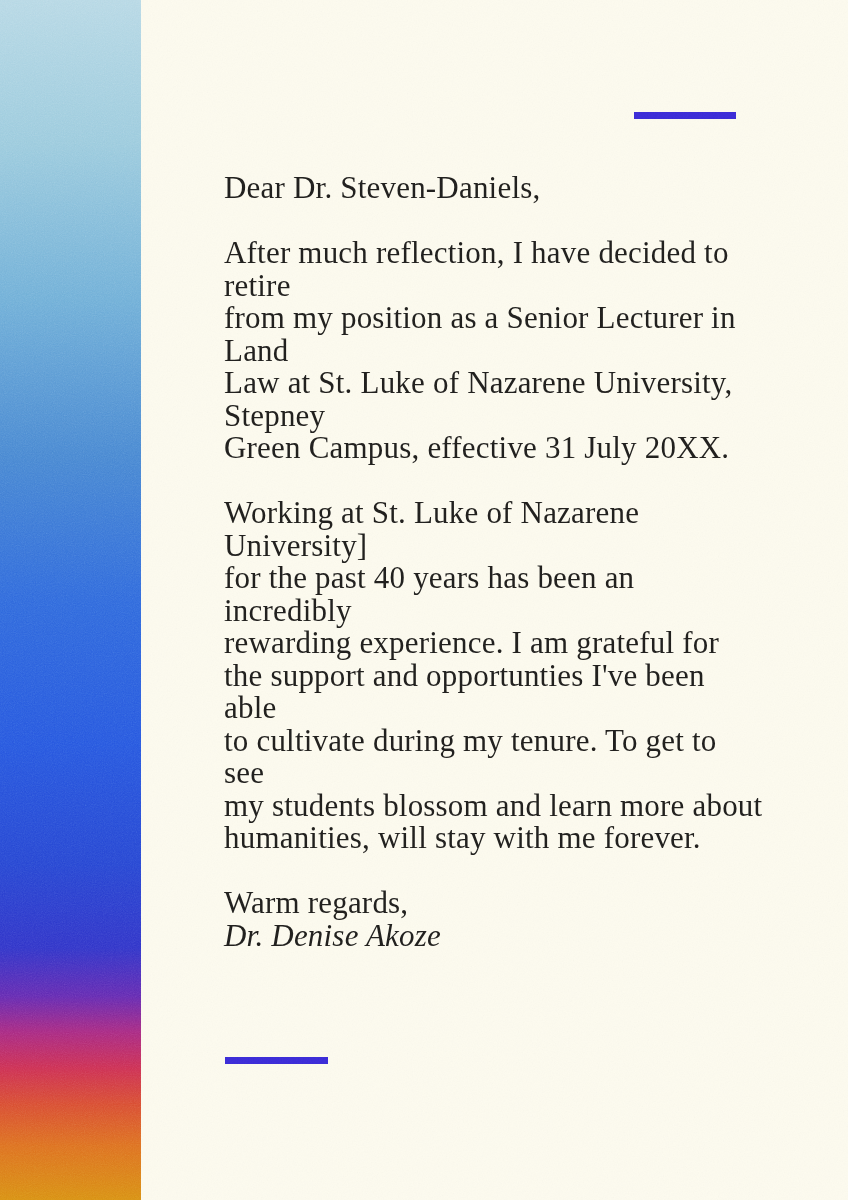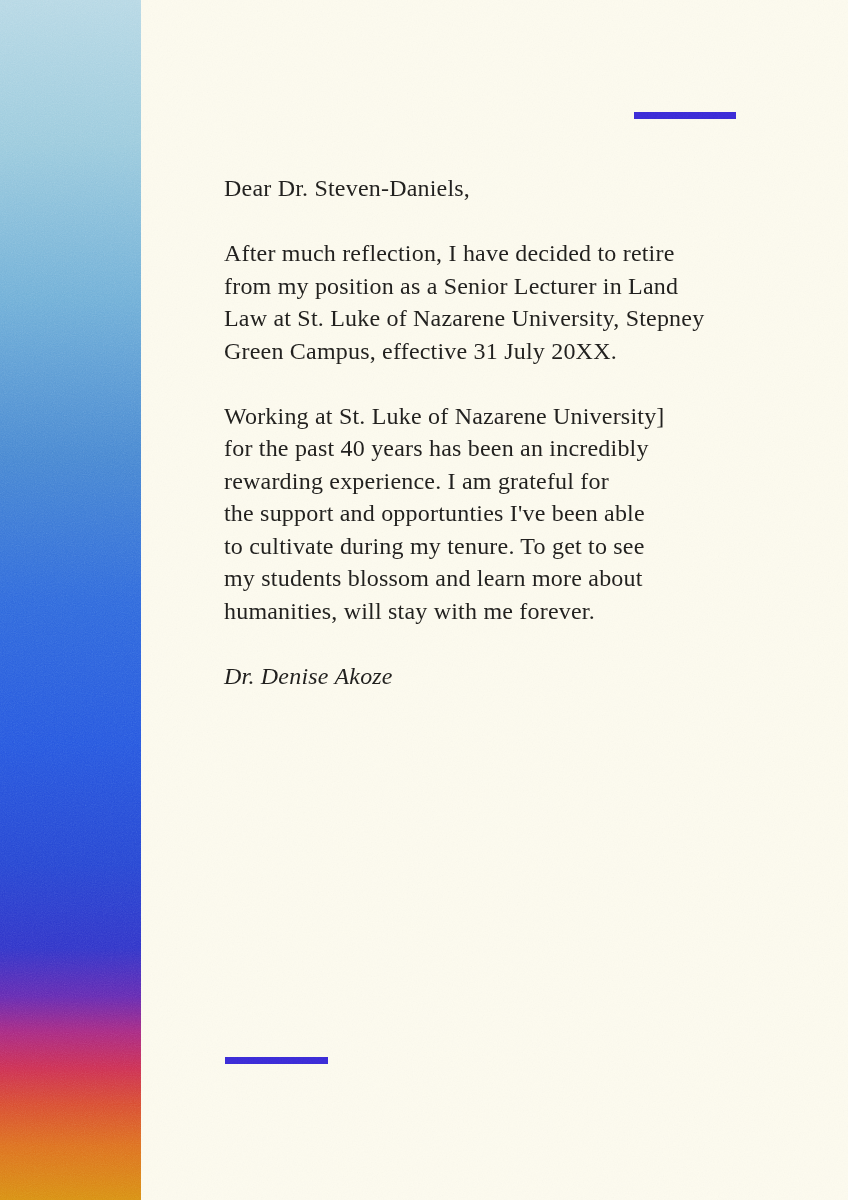--- a/index.html
+++ b/index.html
@@ -48,21 +48,21 @@
   .rule-bottom {
     left: 225px;
     top: 1057px;
     width: 103px;
   }
   .letter {
     position: absolute;
     left: 224px;
     top: 172px;
     width: 540px;
-    font-size: 24px;
+    font-size: 31px;
     line-height: 32.5px;
     color: #1e1d1b;
     letter-spacing: 0.2px;
   }
   .letter p {
     margin: 0 0 32.5px 0;
     white-space: pre-line;
   }
   .letter p.signoff {
     margin-bottom: 0;
@@ -93,20 +93,21 @@
 from my position as a Senior Lecturer in Land
 Law at St. Luke of Nazarene University, Stepney
 Green Campus, effective 31 July 20XX.</p>
   <p>Working at St. Luke of Nazarene University]
 for the past 40 years has been an incredibly
 rewarding experience. I am grateful for
 the support and opportunties I've been able
 to cultivate during my tenure. To get to see
 my students blossom and learn more about
 humanities, will stay with me forever.</p>
+  <p class="signoff">Warm regards,</p>
   <p class="signature">Dr. Denise Akoze</p>
 </div>
 
 <div class="rule rule-bottom" style="background: rgb(58, 42, 216);"></div>
 
 <svg class="grain page-grain" width="848" height="1200" xmlns="http://www.w3.org/2000/svg">
   <filter id="pageNoise">
     <feTurbulence type="fractalNoise" baseFrequency="0.8" numOctaves="2" stitchTiles="stitch"></feTurbulence>
     <feColorMatrix type="saturate" values="0"></feColorMatrix>
   </filter>

